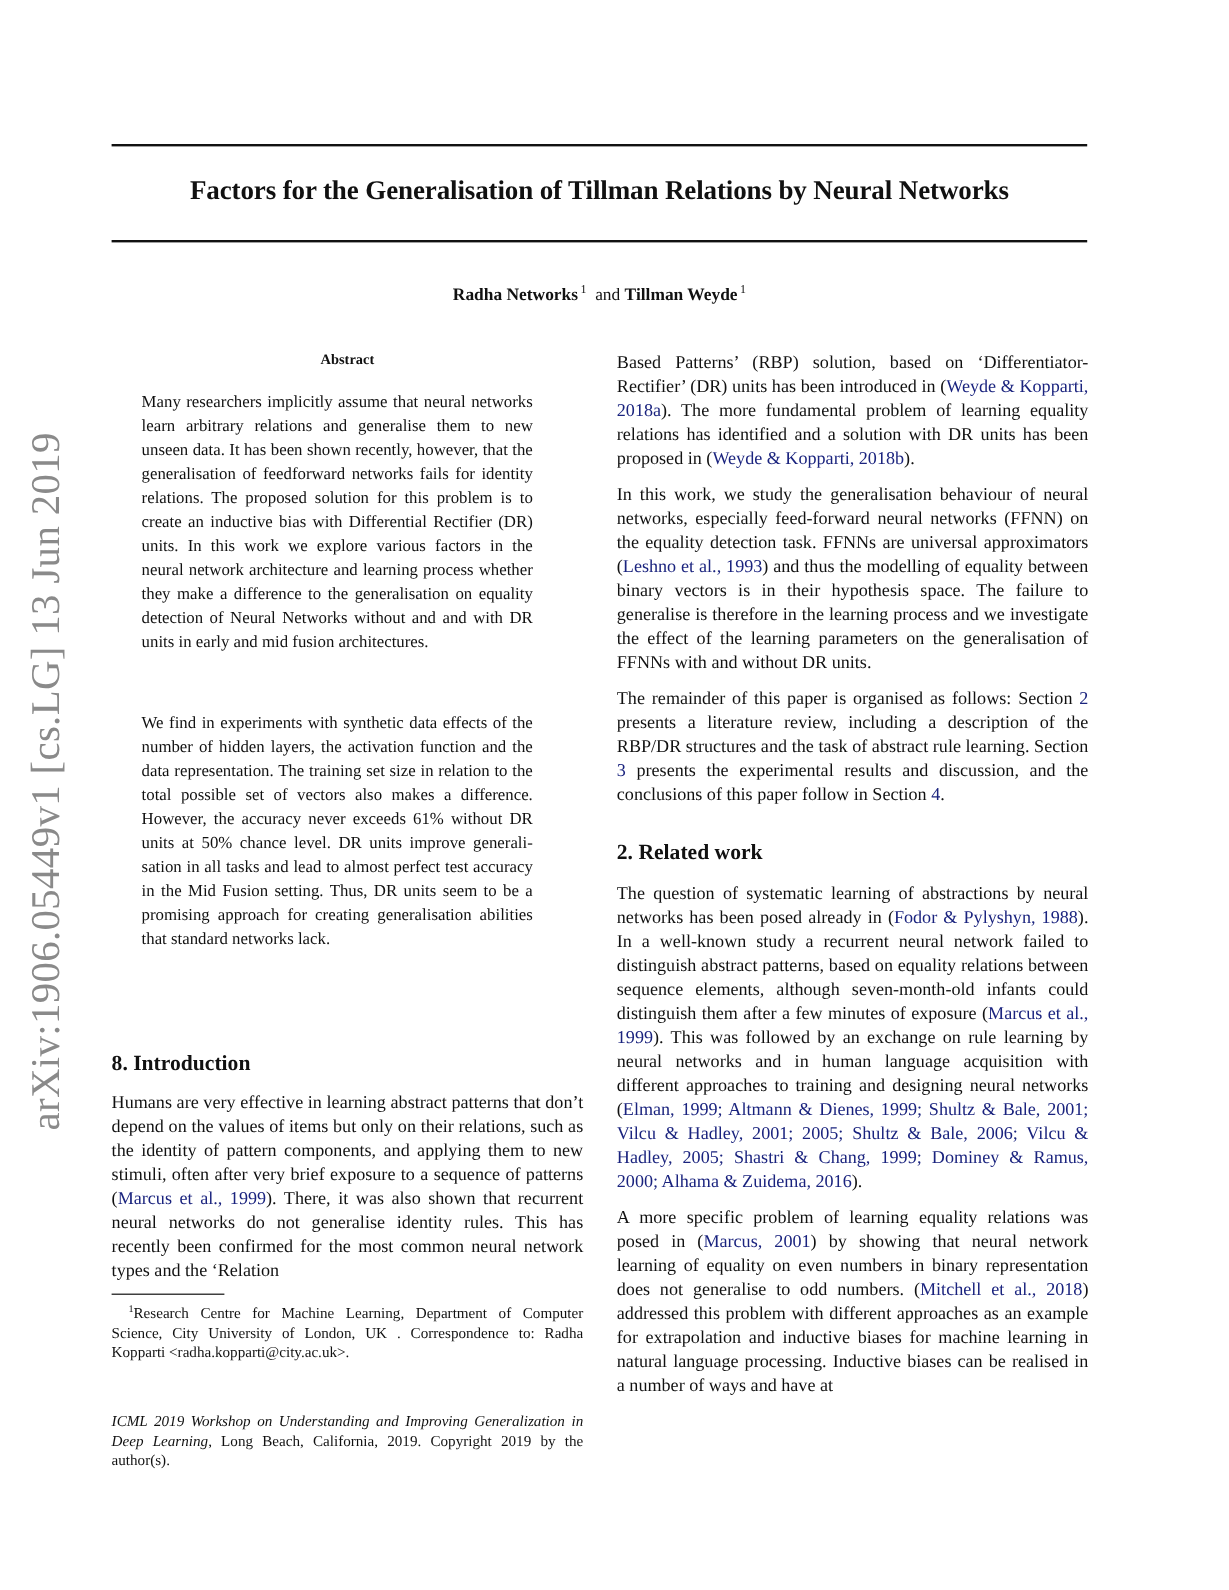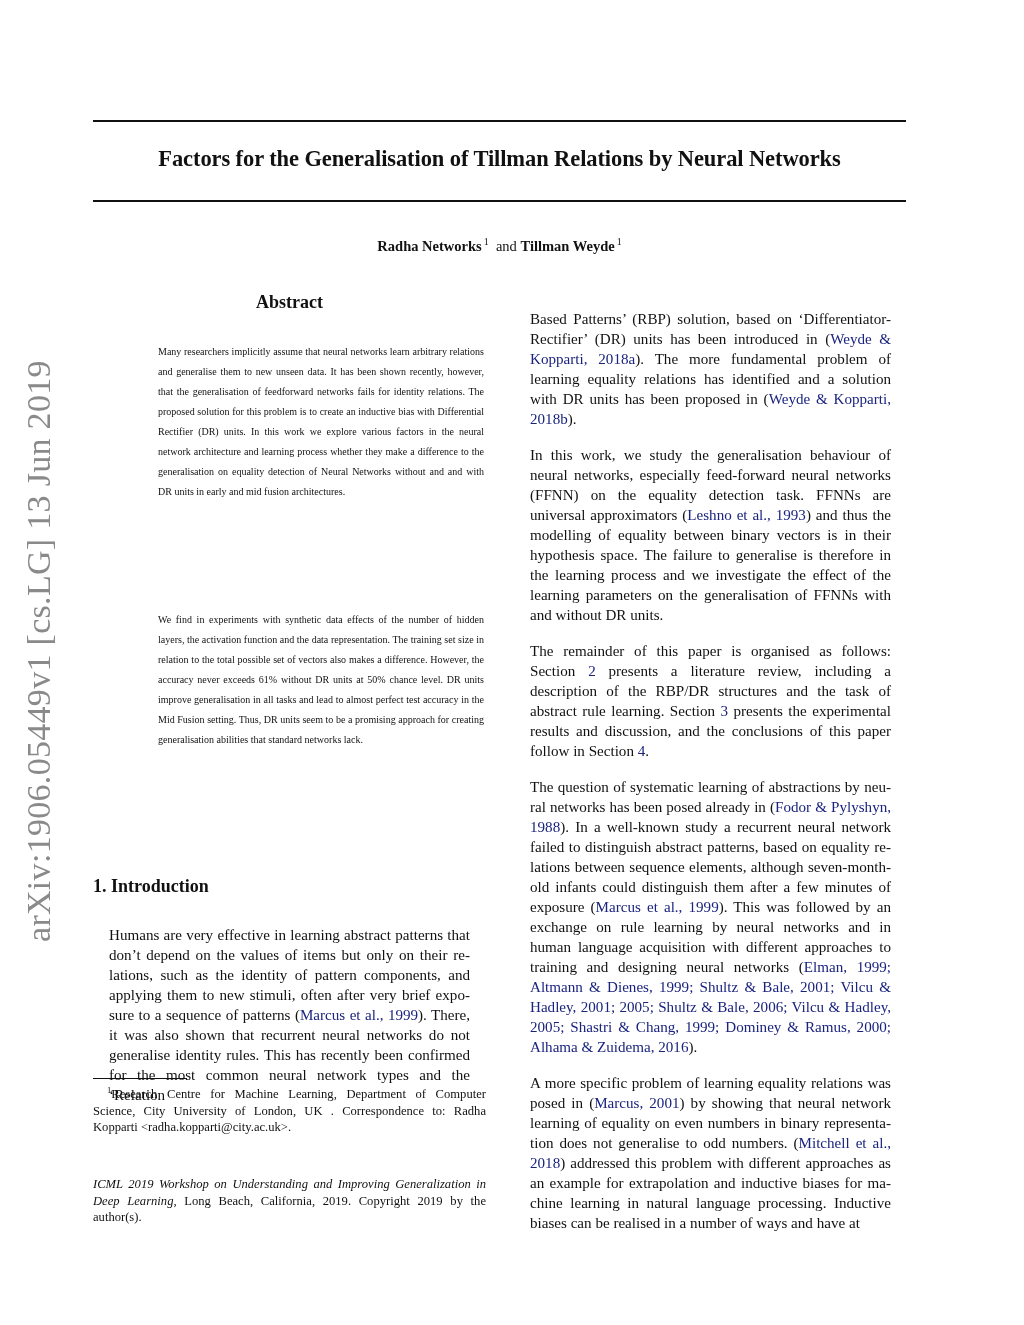--- a/index.html
+++ b/index.html
@@ -25,26 +25,26 @@
     position: absolute; left: 20px; top: 942px;
     transform-origin: 0 0; transform: rotate(-90deg);
     font-size: 34px; color: #8a8a8a; white-space: nowrap; letter-spacing: 0.3px;
     width: 600px;
   }
   .col { position: absolute; font-size: 15.1px; line-height: 20px; text-align: justify; hyphens: manual; }
   .col.left { left: 93px; width: 393px; }
   .col.right { left: 514px; width: 393px; top: 293px; }
   .abstract-head {
     position: absolute; top: 292px; left: 93px; width: 393px;
-    text-align: center; font-weight: bold; font-size: 18px;
+    text-align: center; font-weight: bold; font-size: 12px;
   }
-  .abstract { position: absolute; left: 142px; width: 326px; font-size: 10px; line-height: 20px; text-align: justify; }
+  .abstract { position: absolute; left: 118px; width: 326px; font-size: 14px; line-height: 20px; text-align: justify; }
   .abstract.p1 { top: 326px; }
   .abstract.p2 { top: 594px; }
-  p { margin: 16px; }
+  p { margin: 0; }
   .right p + p { margin-top: 10px; }
   .sec-head { font-weight: bold; font-size: 18px; line-height: 22px; }
   .intro-head { position: absolute; top: 875px; left: 93px; }
   .intro-body { top: 909px; }
   .rel-head { margin-top: 26px; margin-bottom: 14px; }
   .cite { color: #1a237e; }
   .fn-rule { position: absolute; top: 1078px; left: 93px; width: 94px; height: 1px; background: #111; }
   .footnote { position: absolute; top: 1082px; left: 93px; width: 393px; font-size: 12.6px; line-height: 16.5px; text-align: justify; }
   .footnote sup { font-size: 8.5px; vertical-align: 5px; margin-left: 14px; }
   .venue { position: absolute; top: 1176px; left: 93px; width: 393px; font-size: 12.6px; line-height: 16.5px; text-align: justify; }
@@ -62,34 +62,35 @@
 <div class="authors">
   <b>Radha Networks</b><sup>1</sup>
   &nbsp;<span>and</span>
   <b>Tillman Weyde</b><sup>1</sup>
 </div>
 
 <div class="abstract-head">Abstract</div>
 <p class="abstract p1">Many researchers implicitly assume that neural networks learn arbitrary relations and generalise them to new unseen data. It has been shown re­cently, however, that the generalisation of feed­forward networks fails for identity relations. The proposed solution for this problem is to create an inductive bias with Differential Rectifier (DR) units.  In this work we explore various factors in the neural network architecture and learning process whether they make a difference to the gen­eralisation on equality detection of Neural Net­works without and and with DR units in early and mid fusion architectures.</p>
 <p class="abstract p2">We find in experiments with synthetic data effects of the number of hidden layers, the activation function and the data representation.  The train­ing set size in relation to the total possible set of vectors also makes a difference.  However, the accuracy never exceeds 61% without DR units at 50% chance level. DR units improve generali­sation in all tasks and lead to almost perfect test accuracy in the Mid Fusion setting.  Thus, DR units seem to be a promising approach for creat­ing generalisation abilities that standard networks lack.</p>
 
-<div class="sec-head intro-head">1. Introduction</div>
+<div class="sec-head intro-head">8. Introduction</div>
 <div class="col left intro-body">
   <p><span>Humans are very effective in learning abstract patterns that don’t depend on the values of items but only on their re­lations, such as the identity of pattern components, and applying them to new stimuli, often after very brief expo­sure to a sequence of patterns (</span><a class="cite">Marcus et al., 1999</a><span>). There, it was also shown that recurrent neural networks do not gen­eralise identity rules. This has recently been confirmed for the most common neural network types and the ‘Relation</span></p>
 </div>
 
 <div class="fn-rule"></div>
 <div class="footnote">
   <sup>1</sup><span>Research Centre for Machine Learning, Department of Com­puter Science, City University of London, UK . Correspondence to: Radha Kopparti &lt;radha.kopparti@city.ac.uk&gt;.</span>
 </div>
 <div class="venue">
   <i>ICML 2019 Workshop on Understanding and Improving General­ization in Deep Learning</i><span>, Long Beach, California, 2019. Copy­right 2019 by the author(s).</span>
 </div>
 
 <div class="col right">
   <p><span>Based Patterns’ (RBP) solution, based on ‘Differentiator-Rectifier’ (DR) units has been introduced in (</span><a class="cite">Weyde &amp; Kop­parti, 2018a</a><span>). The more fundamental problem of learning equality relations has identified and a solution with DR units has been proposed in (</span><a class="cite">Weyde &amp; Kopparti, 2018b</a><span>).</span></p>
   <p><span>In this work, we study the generalisation behaviour of neural networks, especially feed-forward neural networks (FFNN) on the equality detection task.  FFNNs are universal ap­proximators (</span><a class="cite">Leshno et al., 1993</a><span>) and thus the modelling of equality between binary vectors is in their hypothesis space. The failure to generalise is therefore in the learning process and we investigate the effect of the learning parameters on the generalisation of FFNNs with and without DR units.</span></p>
   <p><span>The remainder of this paper is organised as follows: Section </span><a class="cite">2</a><span> presents a literature review, including a description of the RBP/DR structures and the task of abstract rule learning. Section </span><a class="cite">3</a><span> presents the experimental results and discussion, and the conclusions of this paper follow in Section </span><a class="cite">4</a><span>.</span></p>
 
+  <div class="sec-head rel-head">2. Related work</div>
 
   <p style="margin-top:0"><span>The question of systematic learning of abstractions by neu­ral networks has been posed already in (</span><a class="cite">Fodor &amp; Pylyshyn, 1988</a><span>).  In a well-known study a recurrent neural network failed to distinguish abstract patterns, based on equality re­lations between sequence elements, although seven-month-old infants could distinguish them after a few minutes of exposure (</span><a class="cite">Marcus et al., 1999</a><span>).  This was followed by an exchange on rule learning by neural networks and in human language acquisition with different approaches to training and designing neural networks (</span><a class="cite">Elman, 1999; Altmann &amp; Dienes, 1999; Shultz &amp; Bale, 2001; Vilcu &amp; Hadley, 2001; 2005; Shultz &amp; Bale, 2006; Vilcu &amp; Hadley, 2005; Shas­tri &amp; Chang, 1999; Dominey &amp; Ramus, 2000; Alhama &amp; Zuidema, 2016</a><span>).</span></p>
   <p><span>A more specific problem of learning equality relations was posed in (</span><a class="cite">Marcus, 2001</a><span>) by showing that neural network learning of equality on even numbers in binary representa­tion does not generalise to odd numbers.  (</span><a class="cite">Mitchell et al., 2018</a><span>) addressed this problem with different approaches as an example for extrapolation and inductive biases for ma­chine learning in natural language processing.  Inductive biases can be realised in a number of ways and have at­</span></p>
 </div>
 
 </body></html>

